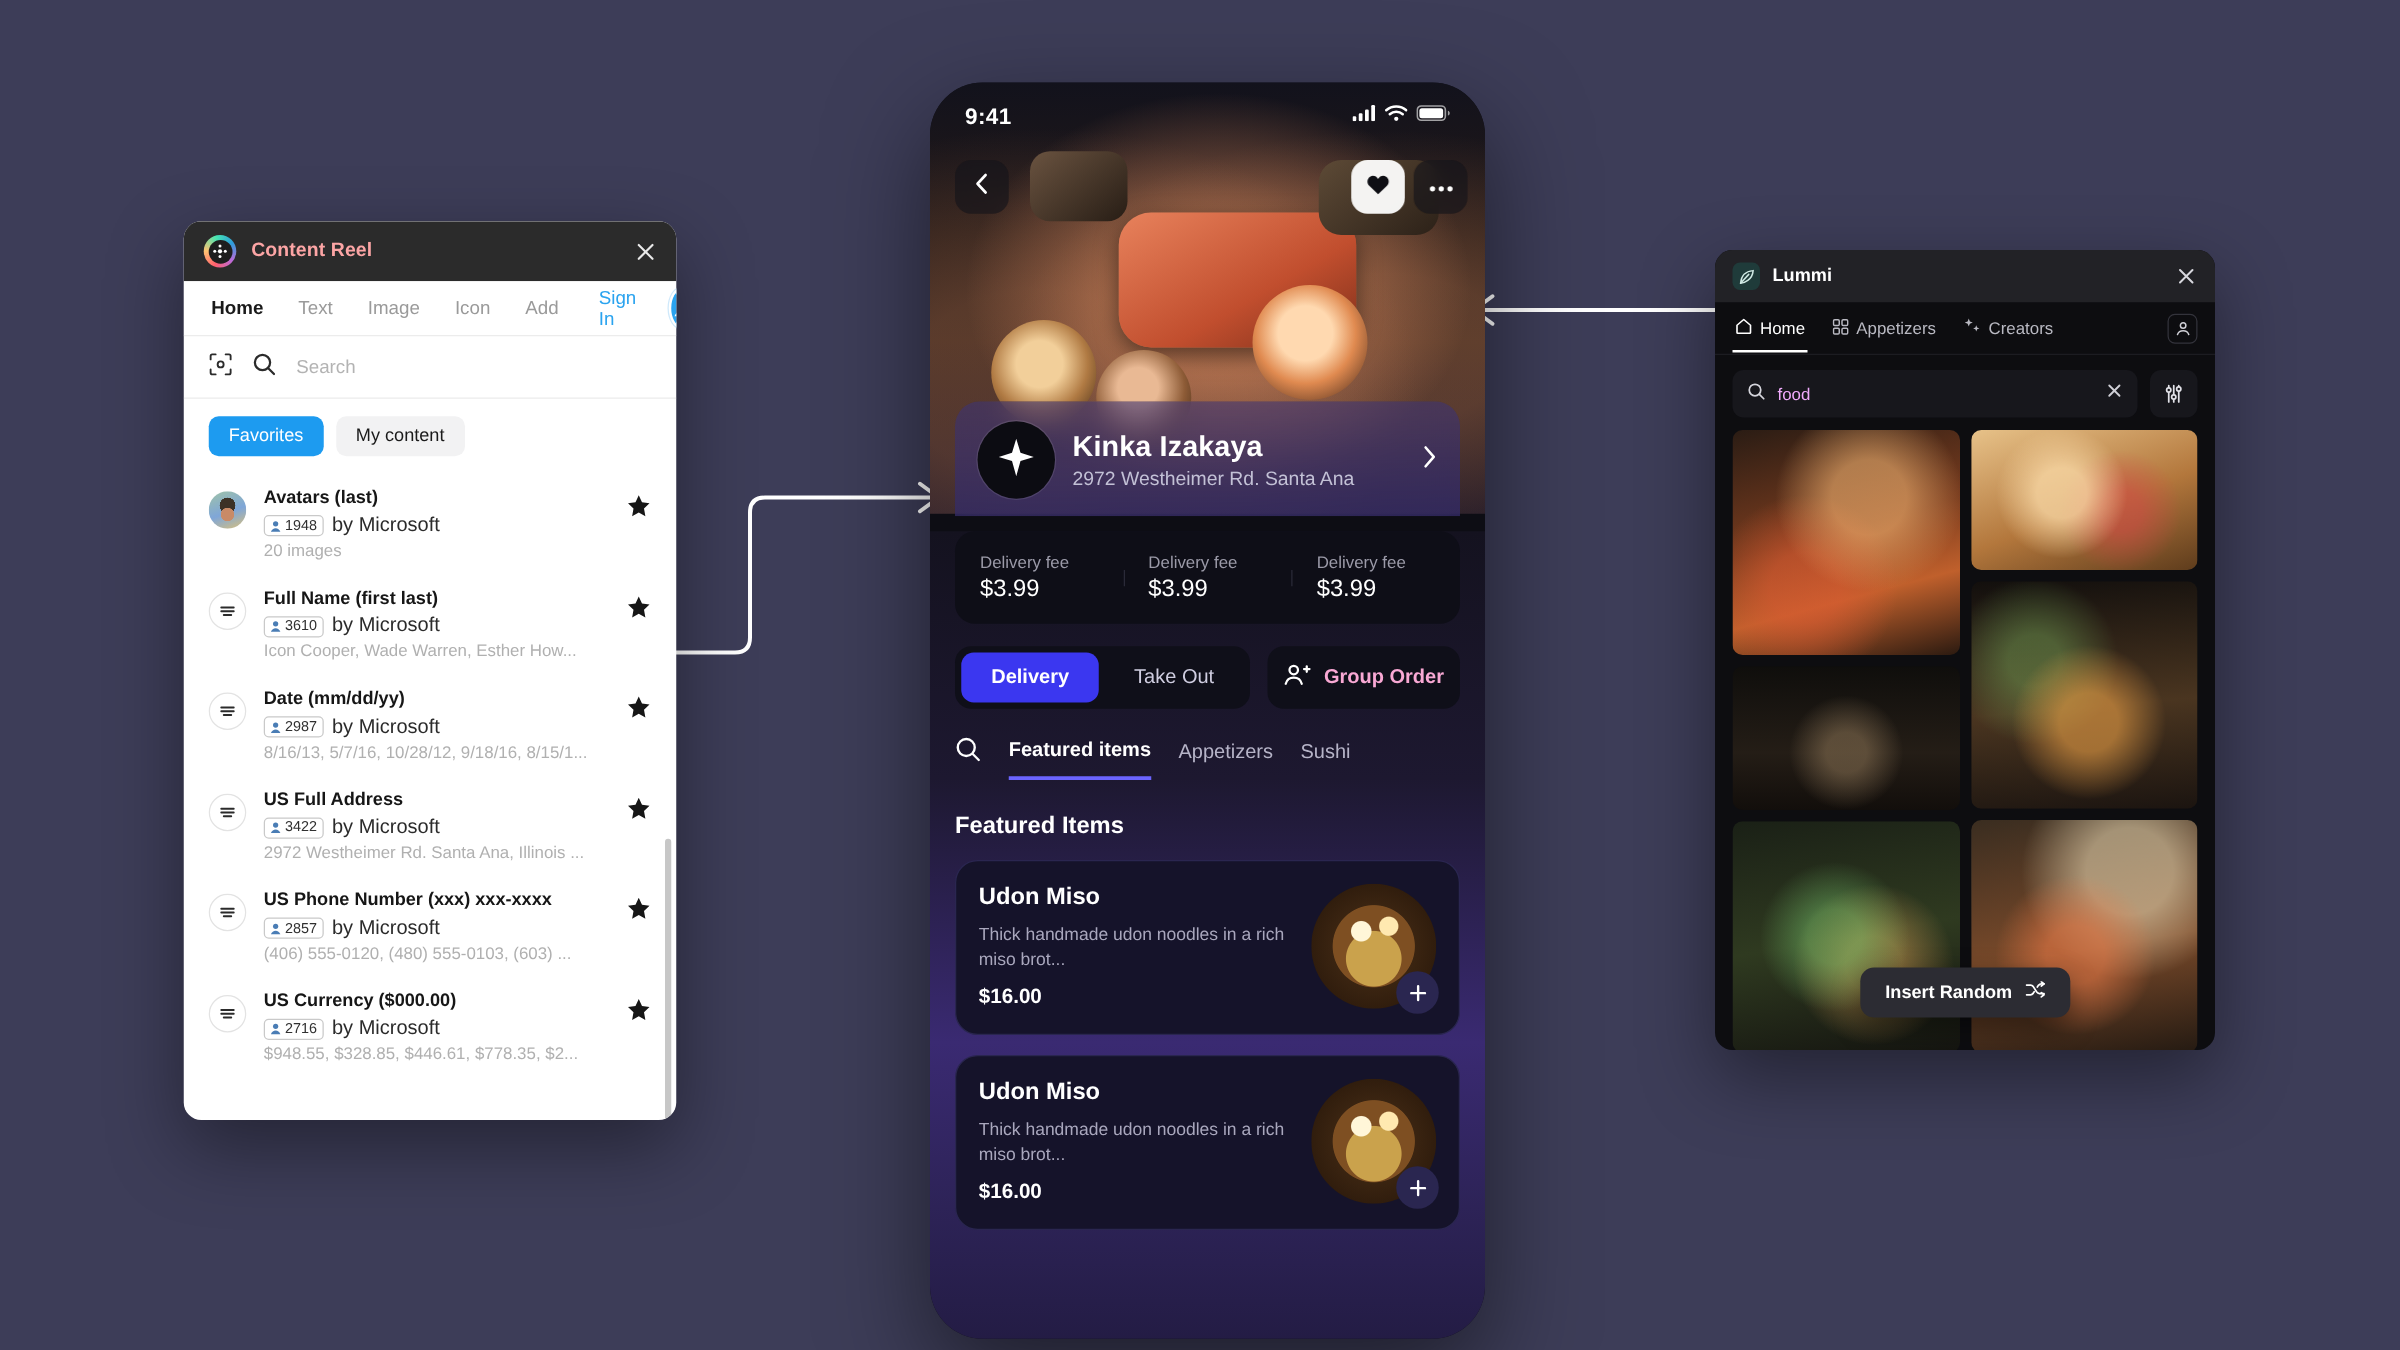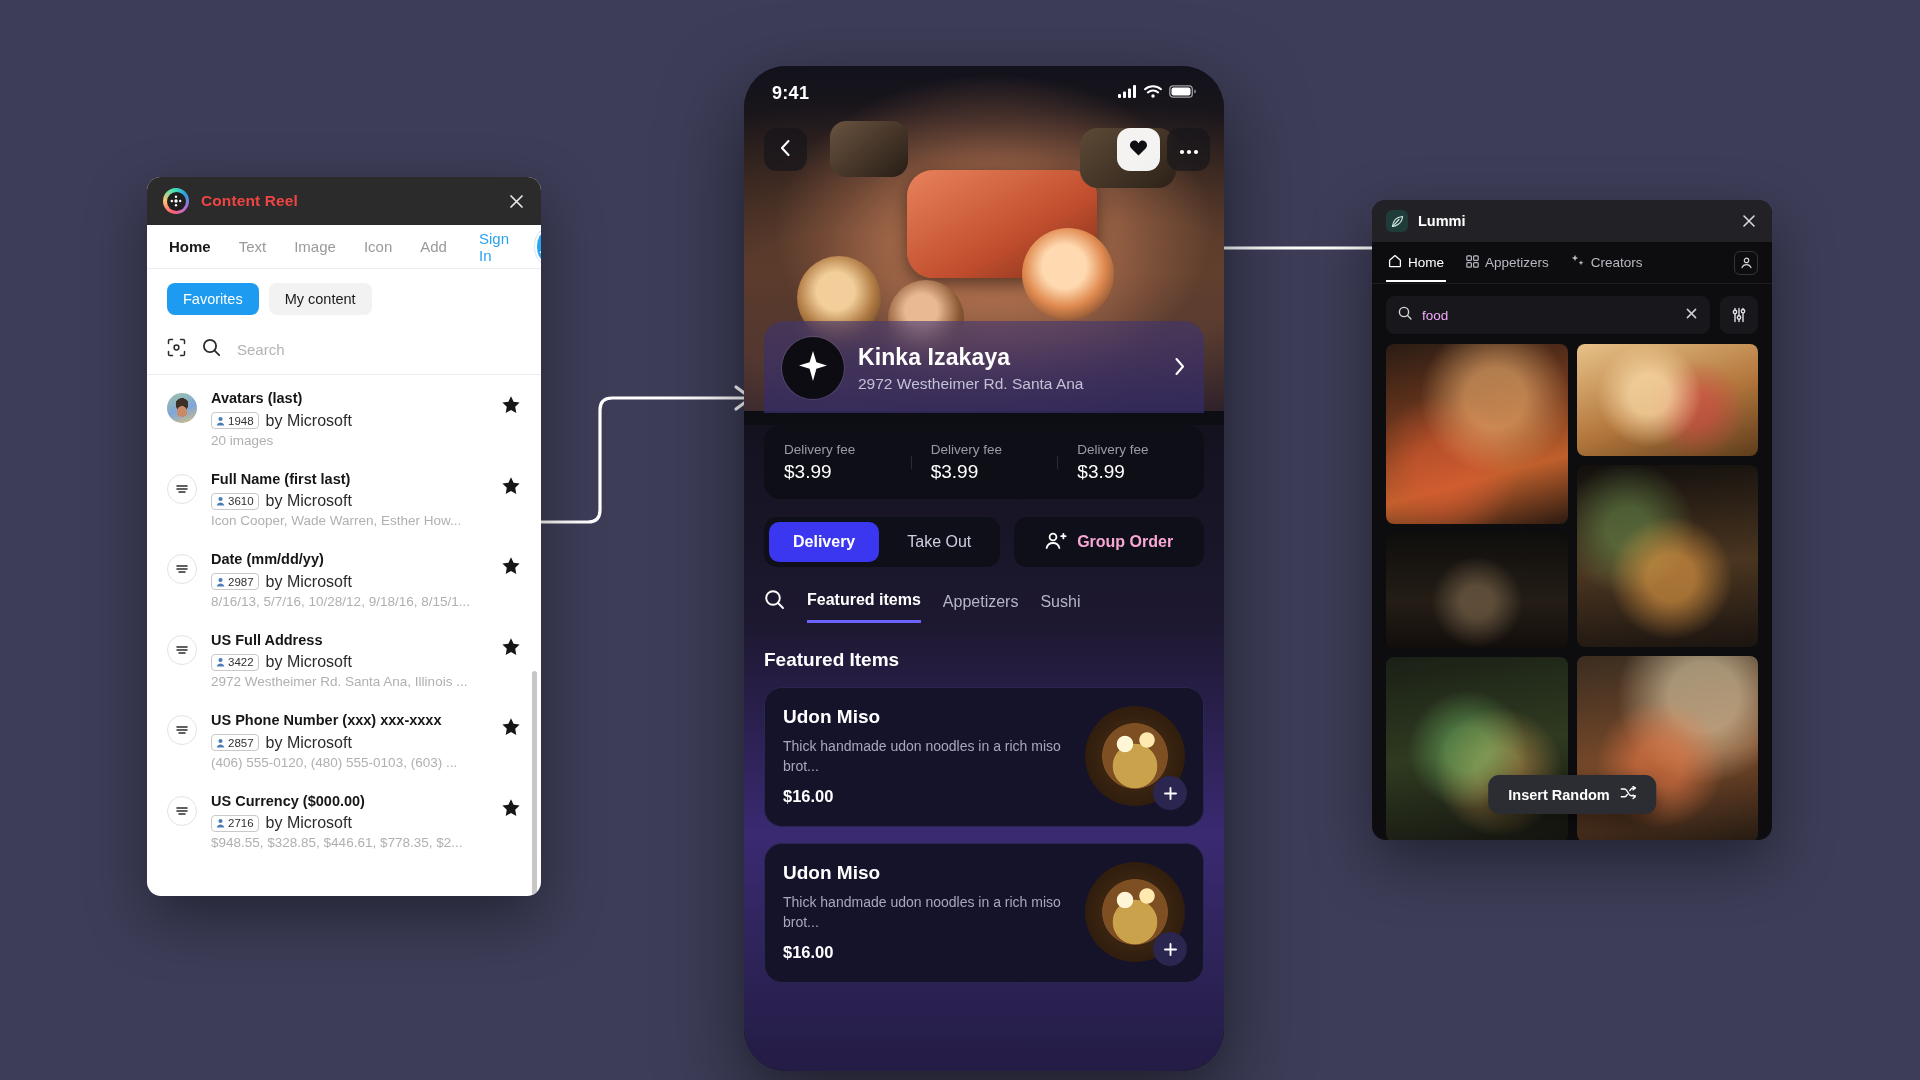--- a/index.html
+++ b/index.html
@@ -26,21 +26,21 @@
   }
   .cr-logo {
     width: 26px; height: 26px; border-radius: 50%;
     background: conic-gradient(from 200deg,#ff5f6d,#ffc371,#47e6b1,#2d9cdb,#bb6bd9,#ff5f6d);
     display:flex;align-items:center;justify-content:center;flex:0 0 auto;
   }
   .cr-logo i {
     width:19px;height:19px;border-radius:50%;background:#1e1e1e;
     display:flex;align-items:center;justify-content:center;
   }
-  #cr-title { color:#ef4444; font-size:15.5px; font-weight:700; letter-spacing:.1px; flex:1; }
+  #cr-title { color:#fca5a5; font-size:15.5px; font-weight:700; letter-spacing:.1px; flex:1; }
   .win-close { width:22px;height:22px;display:flex;align-items:center;justify-content:center;cursor:pointer; }
   #cr-tabs {
     height: 44px; display:flex; align-items:center; gap: 28px;
     padding: 0 22px; background:#fff; border-bottom:1px solid #ececec;
   }
   .cr-tab { font-size:15px; color:#9a9a9a; cursor:pointer; }
   .cr-tab.active { color:#1a1a1a; font-weight:700; }
   .cr-tab.signin { color:#2aa3ef; font-weight:400; margin-left:4px; }
   .cr-avatar {
     width:29px;height:29px;border-radius:50%;background:#2aa3ef;
@@ -80,21 +80,21 @@
   .cr-by { font-size:16px; color:#2b2b2b; }
   .cr-sub { font-size:13.5px; color:#b0b0b0; margin-top:3px; white-space:nowrap; overflow:hidden; text-overflow:clip; }
   .cr-star { margin-left:auto; flex:0 0 auto; margin-top:6px; cursor:pointer; }
   #cr-scrollbar {
     position:absolute; right:4px; top:296px; width:5px; height:368px;
     background:#c7c7c7; border-radius:3px;
   }
 
   
   #phone {
-    position:absolute; left:744px; top:66px; width:480px; height:1005px;
+    position:absolute; left:744px; top:66px; width:444px; height:1005px;
     background:#0d0d14; border-radius:42px; overflow:hidden;
     box-shadow: 0 30px 80px rgba(0,0,0,.5);
   }
   #phone-hero {
     position:relative; height:345px;
     background:
       radial-gradient(ellipse at 52% 48%, rgba(255,160,110,.42) 0 26%, transparent 62%),
       radial-gradient(ellipse at 20% 70%, rgba(190,120,80,.30) 0 22%, transparent 60%),
       radial-gradient(ellipse at 82% 62%, rgba(220,140,90,.28) 0 20%, transparent 58%),
       linear-gradient(180deg,#12121c 0%,#241a18 35%,#30211c 60%,#1d1726 100%);
@@ -271,39 +271,39 @@
       <span class="cr-tab">Add</span>
       <span class="cr-tab signin">Sign In</span>
       <span class="cr-avatar">
         <svg width="17" height="17" viewBox="0 0 17 17" fill="none">
           <circle cx="8.5" cy="6" r="2.9" fill="#fff"></circle>
           <path d="M2.6 15c1.2-3 3.4-4.3 5.9-4.3S13.2 12 14.4 15" fill="#fff"></path>
         </svg>
       </span>
     </div>
 
-    <div id="cr-chips">
-      <span class="chip primary">Favorites</span>
-      <span class="chip plain">My content</span>
-    </div>
-
     <div id="cr-search">
       <span>
         <svg width="19" height="19" viewBox="0 0 19 19" fill="none">
           <path d="M1.5 5.5V2.8A1.3 1.3 0 0 1 2.8 1.5h2.7M13.5 1.5h2.7A1.3 1.3 0 0 1 17.5 2.8v2.7M17.5 13.5v2.7a1.3 1.3 0 0 1-1.3 1.3h-2.7M5.5 17.5H2.8a1.3 1.3 0 0 1-1.3-1.3v-2.7" stroke="#2b2b2b" stroke-width="1.5" stroke-linecap="round"></path>
           <circle cx="9.5" cy="9.5" r="2.4" stroke="#2b2b2b" stroke-width="1.5"></circle>
         </svg>
       </span>
       <span>
         <svg width="19" height="19" viewBox="0 0 19 19" fill="none">
           <circle cx="8" cy="8" r="6.1" stroke="#2b2b2b" stroke-width="1.8"></circle>
           <path d="M12.6 12.6 L17.2 17.2" stroke="#2b2b2b" stroke-width="1.8" stroke-linecap="round"></path>
         </svg>
       </span>
       <span id="cr-search-input">Search</span>
+    </div>
+
+    <div id="cr-chips">
+      <span class="chip primary">Favorites</span>
+      <span class="chip plain">My content</span>
     </div>
 
     <div id="cr-list">
 
       <div class="cr-item">
         <span class="cr-thumb photo"></span>
         <span class="cr-body">
           <span class="cr-name" style="display:block">Avatars (last)</span>
           <span class="cr-meta">
             <span class="cr-count">

